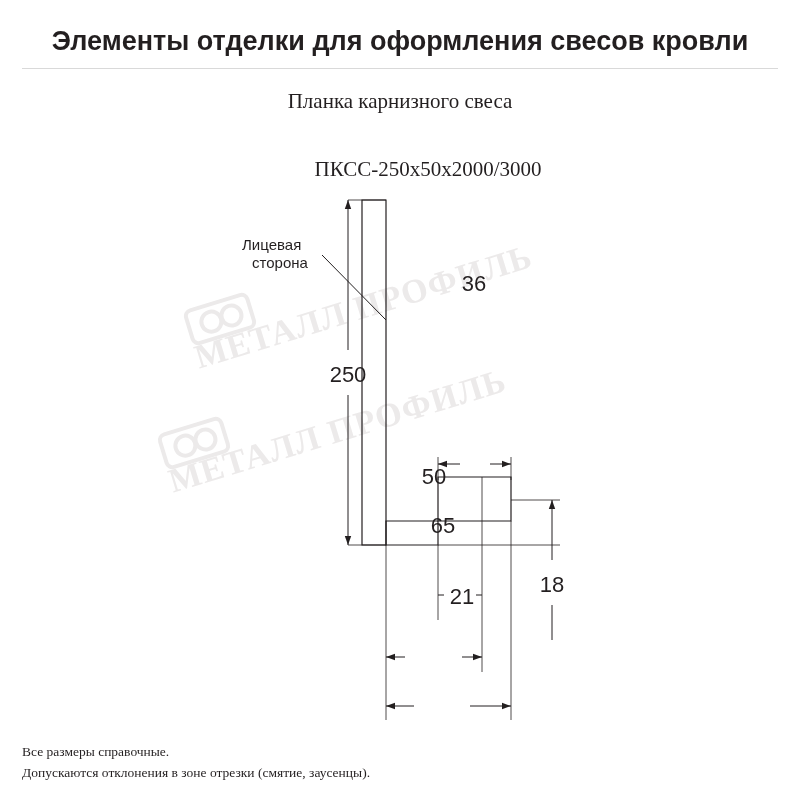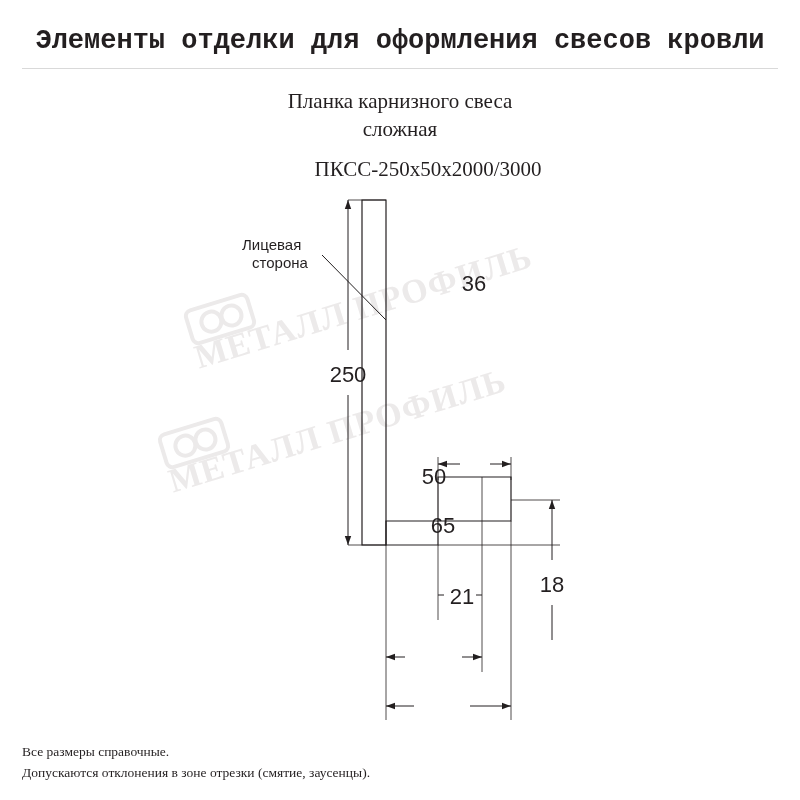--- a/index.html
+++ b/index.html
@@ -19,21 +19,21 @@
     position: relative;
     width: 800px;
     height: 800px;
   }
   .title {
     position: absolute;
     top: 26px;
     left: 0;
     width: 800px;
     text-align: center;
-    font-family: Liberation Mono, monospace;
+    font-family: Liberation Sans, sans-serif;
     font-size: 27px;
     font-weight: bold;
     letter-spacing: 0px;
     color: #231f20;
   }
   .rule {
     position: absolute;
     top: 68px;
     left: 22px;
     width: 756px;
@@ -134,21 +134,20 @@
 </style>
 </head>
 <body>
 
 <div class="page">
 
   <div class="title">Элементы отделки для оформления свесов кровли</div>
   <div class="rule"></div>
 
   <div class="subtitle l1">Планка карнизного свеса</div>
-  <div class="subtitle l2">сложная</div>
   <div class="subtitle l3">ПКСС-250x50x2000/3000</div>
 
   <div class="wm wm1">МЕТАЛЛ ПРОФИЛЬ</div>
   <div class="wm-shape wm-s1"></div>
   <div class="wm wm2">МЕТАЛЛ ПРОФИЛЬ</div>
   <div class="wm-shape wm-s2"></div>
 
   <div class="drawing">
     <svg width="800" height="560" viewBox="0 0 800 560" xmlns="http://www.w3.org/2000/svg">
 

